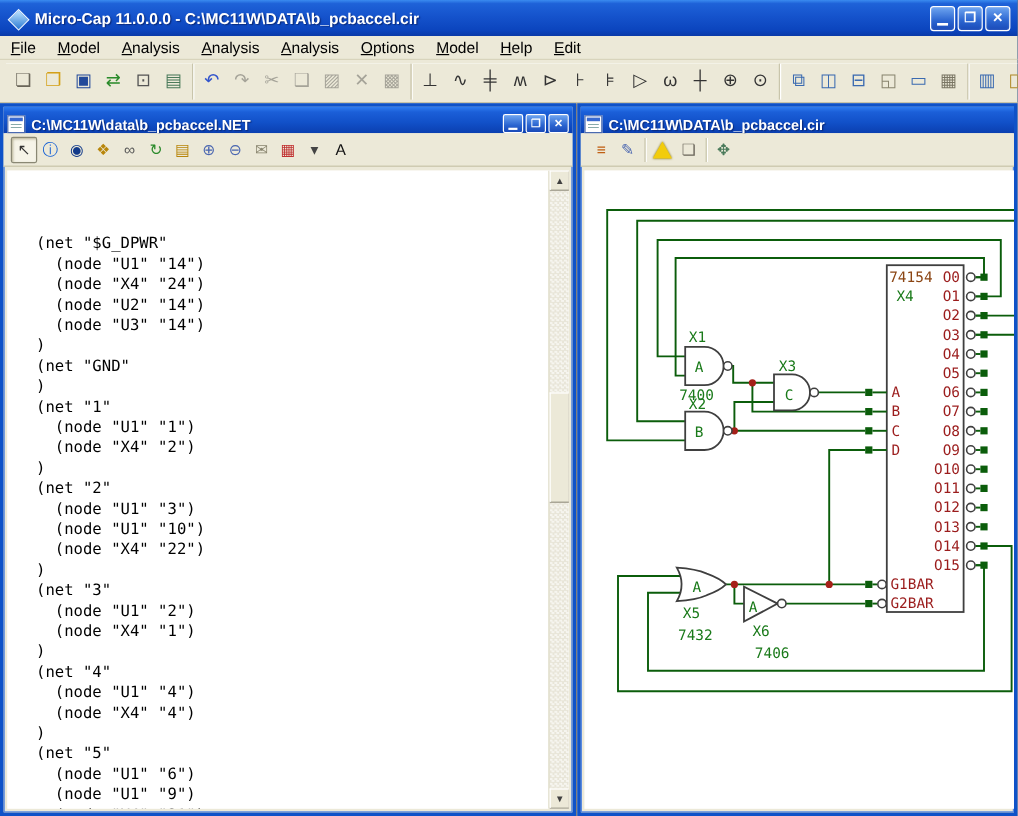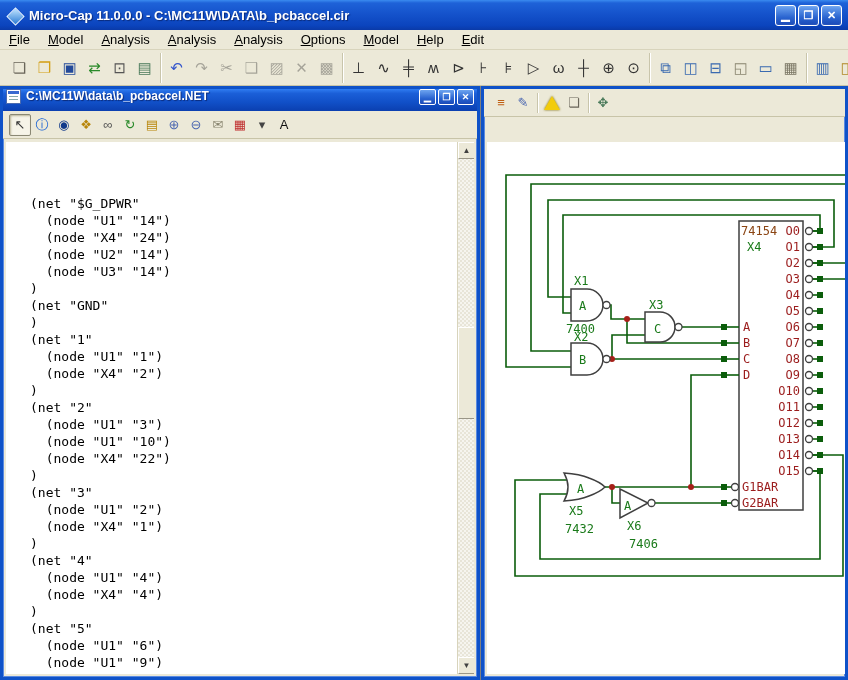--- a/index.html
+++ b/index.html
@@ -29,21 +29,21 @@
   .tgroup { display:flex; align-items:center; padding:0 3px; border-right:1px solid #c9c5ab;
      box-shadow:1px 0 0 #fff; height:30px; }
   .tbtn { width:25px; height:25px; display:flex; align-items:center; justify-content:center;
      border:1px solid transparent; border-radius:2px; font-size:15px; color:#333; cursor:default; }
   .tbtn .glyph { line-height:1; }
   .tbtn.disabled { opacity:.38; filter:grayscale(1); }
   .tbtn.pressed { border:1px solid #8a8874; background:#f6f4e8; box-shadow:inset 1px 1px 2px #bbb69a; }
 
   
   .child { position:absolute; border:3px solid #0f52c8; background:#ece9d8; box-shadow:inset 0 0 0 1px #5a8ae0; }
-  .child-title { height:22px; display:flex; align-items:flex-start; padding:0 3px;
+  .child-title { height:22px; display:flex; align-items:flex-end; padding:0 3px;
     background:linear-gradient(180deg,#2f7df2 0%,#1b5fd8 20%,#1150c8 60%,#0b3fb0 100%); }
   .child-title .ct-text { color:#fff; font-weight:bold; font-size:12px; margin-left:5px; flex:1;
     text-shadow:1px 1px 1px #0a2a7a; white-space:nowrap; overflow:hidden; }
   .doc-ico { width:15px; height:15px; background:#fff; border:1px solid #4a6ab0; position:relative; }
   .doc-ico::before { content:""; position:absolute; left:1px; top:1px; right:1px; height:3px; background:#3a6ad0; }
   .doc-ico::after  { content:""; position:absolute; left:2px; top:6px; right:2px; height:6px;
     background:repeating-linear-gradient(180deg,#8aa 0 1px,#fff 1px 3px); }
   .cbtn { width:17px; height:16px; margin-left:2px; border:1px solid #fff; border-radius:2px;
     color:#fff; font-size:9px; line-height:14px; text-align:center; font-weight:bold;
     background:linear-gradient(180deg,#6ea5f0,#2a64d0 60%,#1a4ab8); }
@@ -293,20 +293,24 @@
       <div>(net "$G_DPWR"</div><div>  (node "U1" "14")</div><div>  (node "X4" "24")</div><div>  (node "U2" "14")</div><div>  (node "U3" "14")</div><div>)</div><div>(net "GND"</div><div>)</div><div>(net "1"</div><div>  (node "U1" "1")</div><div>  (node "X4" "2")</div><div>)</div><div>(net "2"</div><div>  (node "U1" "3")</div><div>  (node "U1" "10")</div><div>  (node "X4" "22")</div><div>)</div><div>(net "3"</div><div>  (node "U1" "2")</div><div>  (node "X4" "1")</div><div>)</div><div>(net "4"</div><div>  (node "U1" "4")</div><div>  (node "X4" "4")</div><div>)</div><div>(net "5"</div><div>  (node "U1" "6")</div><div>  (node "U1" "9")</div><div>  (node "X4" "21")</div></div>
       <div class="vscroll">
         <div class="sbtn up">▲</div>
         <div class="sthumb"></div>
         <div class="sbtn down">▼</div>
       </div>
     </div>
   </div>
 
   <div class="child" id="cir-window">
+    <div class="child-title">
+      <div class="doc-ico"></div>
+      <div class="ct-text">C:\MC11W\DATA\b_pcbaccel.cir</div>
+    </div>
     <div class="child-toolbar">
       <div class="tbtn">
           <span class="glyph" style="color:#c06014">≡</span>
         </div>
       <div class="tbtn">
           <span class="glyph" style="color:#4a66b0">✎</span>
         </div>
       <div class="tsep"></div>
       <div class="tbtn">
           <span class="tri-warn"></span>

